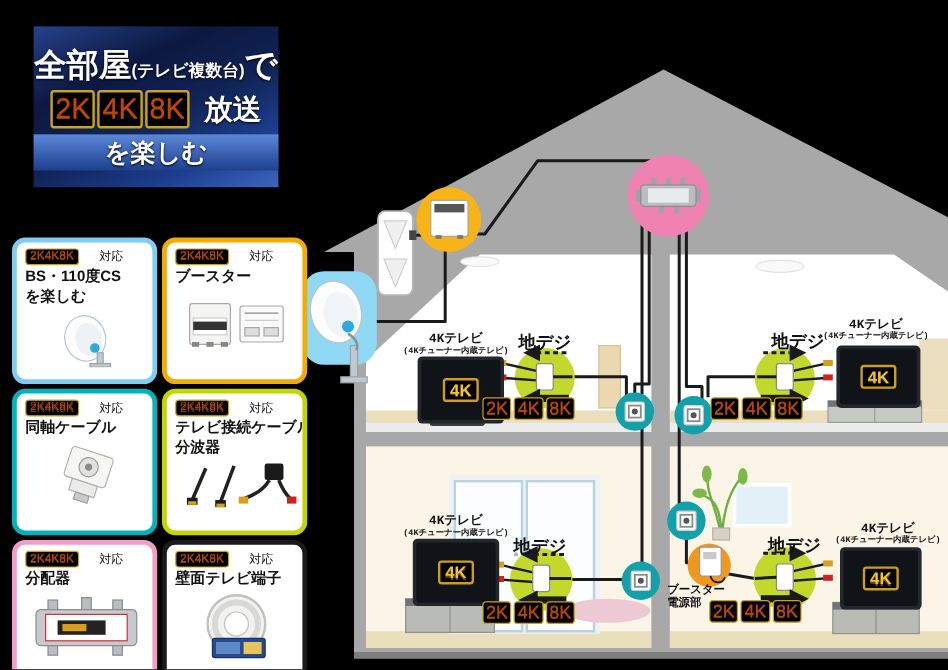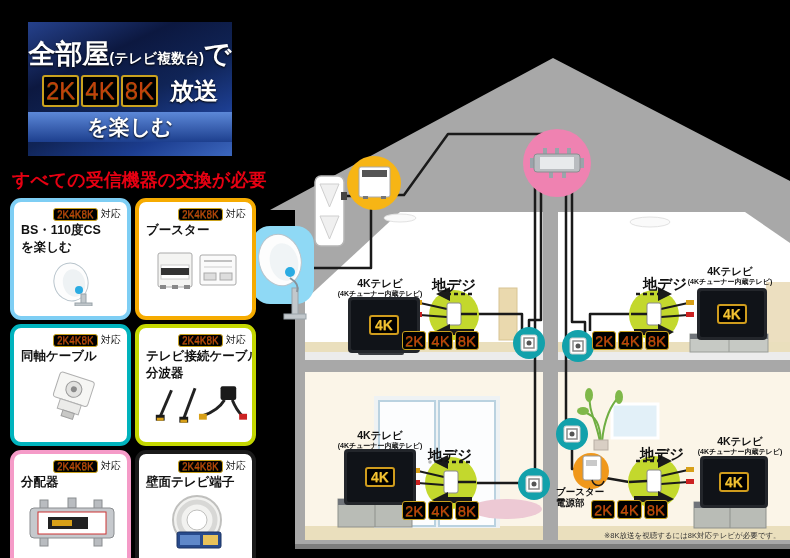--- a/index.html
+++ b/index.html
@@ -23,28 +23,28 @@
       background:linear-gradient(#5c88d8,#1d3f8e);padding:1px 0;margin-top:2px;text-shadow:0 1px 2px #000;}
 
   
   #warning{left:12px;top:168px;width:260px;font-size:18px;font-weight:bold;color:#e60012;white-space:nowrap;
     text-shadow:-1px -1px 0 #000,1px -1px 0 #000,-1px 1px 0 #000,1px 1px 0 #000,0 2px 1px #000;}
 
   
   #cards{left:10px;top:198px;width:246px;display:grid;grid-template-columns:1fr 1fr;gap:4px;}
   .pcard{background:#fff;border:4px solid #ccc;border-radius:11px;height:106px;padding:5px 4px 3px 7px;
          box-sizing:content-box;overflow:hidden;}
-  .pcard .badgerow{display:flex;align-items:flex-end;gap:3px;margin-left:32px;}
+  .pcard .badgerow{display:flex;align-items:flex-start;gap:17px;}
   .pcard .gb{font-size:10px;border-width:1px;padding:0 3px;}
   .pcard .taiou{font-size:10px;font-weight:normal;color:#111;}
   .pcard .pname{font-size:12.5px;font-weight:bold;color:#111;line-height:1.2;white-space:nowrap;margin-top:2px;}
   .pcard .icn{display:flex;justify-content:center;align-items:center;height:58px;}
 
   
-  .tvlabel{text-align:center;color:#111;font-weight:bold;white-space:nowrap;line-height:1.1;}
+  .tvlabel{text-align:center;color:#111;font-weight:bold;white-space:nowrap;line-height:1.1;font-family:Liberation Mono, monospace;}
   .tvlabel .t1{font-size:10.5px;}
   .tvlabel .t2{font-size:7px;}
   .tv{background:#23262b;border-radius:4px;padding:3px;display:flex;}
   .tv .screen{flex:1;background:#101318;border-radius:2px;display:flex;align-items:center;justify-content:center;}
   .logo4k{border:2px solid #cf9c1d;color:#f2c233;background:#000;font-weight:bold;font-size:14px;
           padding:0 4px;border-radius:3px;line-height:1.2;text-shadow:0 1px 0 #6d4f00;}
   .chideji{font-size:14.5px;font-weight:bold;color:#111;white-space:nowrap;}
   .roomlogo .gb{font-size:15px;border-width:1.5px;padding:0 2px;}
   #powerlabel{font-size:9.5px;font-weight:bold;color:#111;line-height:1.15;white-space:nowrap;}
   #footnote{font-size:7.5px;color:#333;white-space:nowrap;}
@@ -256,21 +256,20 @@
       <span class="goldrow">
         <span class="gb">2K</span>
         <span class="gb">4K</span>
         <span class="gb">8K</span>
       </span>
       <span class="l2txt">放送</span>
     </div>
     <div class="l3">を楽しむ</div>
   </div>
 
-  <div id="warning" class="abs">すべての受信機器の交換が必要</div>
 
   <div id="cards" class="abs">
 
     <div class="pcard" style="border-color: rgb(126, 206, 244);">
       <div class="badgerow">
           <span class="gb">2K4K8K</span>
           <span class="taiou">対応</span>
         </div>
       <div class="pname">BS・110度CS</div>
       <div class="pname">を楽しむ</div>
@@ -456,15 +455,14 @@
     <span class="gb">2K</span>
     <span class="gb">4K</span>
     <span class="gb">8K</span>
   </div>
 
   <div id="powerlabel" class="abs" style="left:556px;top:487px;">
     <div>ブースター</div>
     <div>電源部</div>
   </div>
 
-  <div id="footnote" class="abs" style="left:604px;top:531px;">※8K放送を視聴するには8K対応テレビが必要です。</div>
 
 </div>
 
 </body></html>

